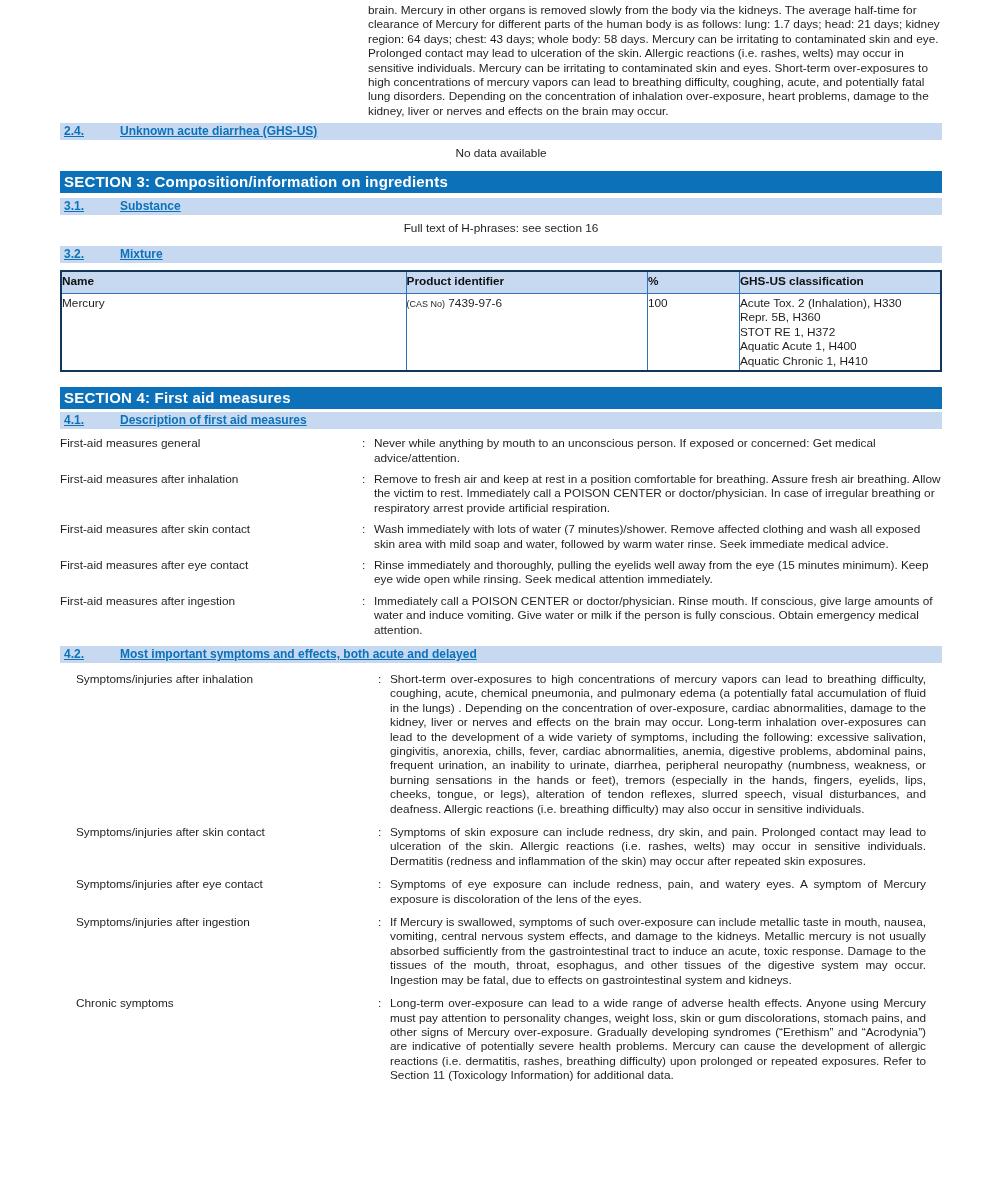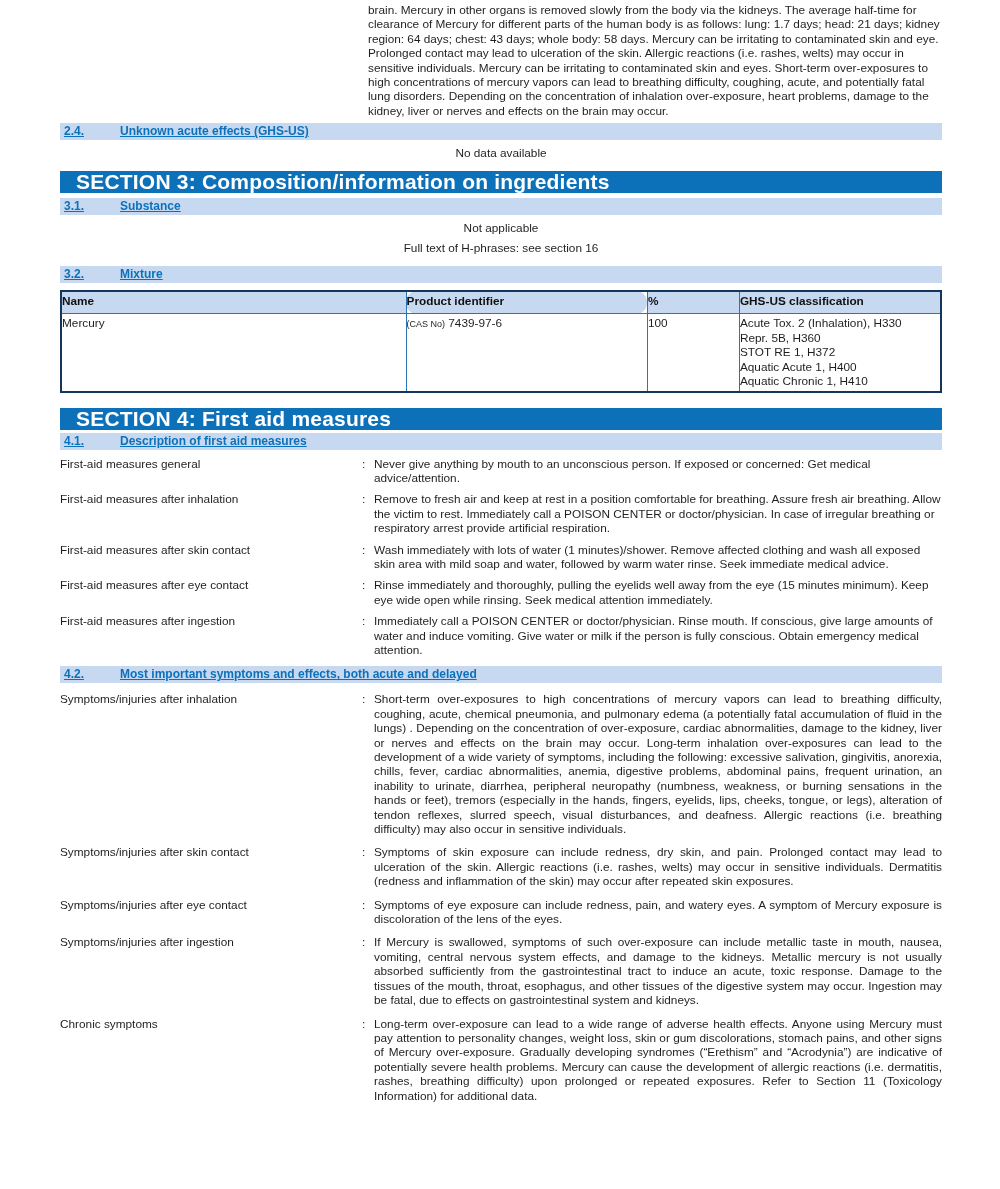--- a/index.html
+++ b/index.html
@@ -20,22 +20,22 @@
     background:#c6d9f0;color:#0d71ba;font-weight:bold;
     height:17px;line-height:17px;font-size:12px;
     padding-left:4px;display:flex;text-decoration:underline;
   }
   .subbar .num{width:56px;flex:0 0 56px;}
   .subbar .title{flex:1;}
 
   
   .sectionbar{
     background:#0d71ba;color:#fff;font-weight:bold;
-    height:22px;line-height:22px;font-size:21px;
-    padding-left:16px;letter-spacing:0.2px;
+    height:22px;line-height:22px;font-size:15px;
+    padding-left:4px;letter-spacing:0.2px;
   }
 
   .plain{margin:6px 0;text-align:center;}
   .mt5{margin-top:5px;}
   .mt15{margin-top:15px;}
   .mb10{margin-bottom:10px;}
 
   
   table.comp{
     width:100%;border-collapse:collapse;margin-top:7px;
@@ -45,53 +45,52 @@
     border:1px solid #2e74b5;vertical-align:top;
     padding:2px 0;text-align:left;font-size:11.8px;
   }
   table.comp th{
     background:#c6d9f0;font-weight:bold;color:#111;
     height:17px;
   }
   table.comp td{height:68px;}
   .cas-label{font-size:9px;text-align:center;}
   .col-name{width:340px;}
-  .col-prod{width:238px;border-radius:11px;}
+  .col-prod{width:238px;}
   .col-pct{width:90px;}
   .col-ghs{width:198px;}
 
   
   .kv{display:flex;margin:7px 0;}
   .kv .k{flex:0 0 302px;}
   .kv .colon{flex:0 0 12px;}
   .kv .v{flex:1;}
-  .kv.just{margin:9px 0;}
+  .kv.just{margin:9px 16px;}
   .kv.just .v{text-align:justify;}
 </style>
 </head>
 <body>
 
 <div class="page">
   <div class="content">
 
     <div class="intro">brain. Mercury in other organs is removed slowly from the body via the kidneys. The average half-time for clearance of Mercury for different parts of the human body is as follows: lung: 1.7 days; head: 21 days; kidney region: 64 days; chest: 43 days; whole body: 58 days. Mercury can be irritating to contaminated skin and eye.  Prolonged contact may lead to ulceration of the skin. Allergic reactions (i.e. rashes, welts) may occur in sensitive individuals. Mercury can be irritating to contaminated skin and eyes. Short-term over-exposures to high concentrations of mercury vapors can lead to breathing difficulty, coughing, acute, and potentially fatal lung disorders. Depending on the concentration of inhalation over-exposure, heart problems, damage to the kidney, liver or nerves and effects on the brain may occur.</div>
 
     <div class="subbar mt5">
       <span class="num">2.4.</span>
-      <span class="title">Unknown acute effects (GHS-US)</span>
+      <span class="title">Unknown acute diarrhea (GHS-US)</span>
     </div>
     <div class="plain mb10">No data available</div>
 
     <div class="sectionbar">SECTION 3: Composition/information on ingredients</div>
 
     <div class="subbar mt5">
       <span class="num">3.1.</span>
       <span class="title">Substance</span>
     </div>
-    <div class="plain">Not applicable</div>
     <div class="plain" style="margin-bottom:11px;">Full text of H-phrases: see section 16</div>
 
     <div class="subbar">
       <span class="num">3.2.</span>
       <span class="title">Mixture</span>
     </div>
 
     <table class="comp">
       <thead>
         <tr>
@@ -123,31 +122,31 @@
     <div class="sectionbar mt15">SECTION 4: First aid measures</div>
 
     <div class="subbar" style="margin-top:3px;">
       <span class="num">4.1.</span>
       <span class="title">Description of first aid measures</span>
     </div>
 
     <div class="kv">
       <div class="k">First-aid measures general</div>
       <div class="colon">:</div>
-      <div class="v">Never give anything by mouth to an unconscious person.  If exposed or concerned: Get medical advice/attention.</div>
+      <div class="v">Never while anything by mouth to an unconscious person.  If exposed or concerned: Get medical advice/attention.</div>
     </div>
     <div class="kv">
       <div class="k">First-aid measures after inhalation</div>
       <div class="colon">:</div>
       <div class="v">Remove to fresh air and keep at rest in a position comfortable for breathing. Assure fresh air breathing. Allow the victim to rest. Immediately call a POISON CENTER or doctor/physician. In case of irregular breathing or respiratory arrest provide artificial respiration.</div>
     </div>
     <div class="kv">
       <div class="k">First-aid measures after skin contact</div>
       <div class="colon">:</div>
-      <div class="v">Wash immediately with lots of water (1 minutes)/shower. Remove affected clothing and wash all exposed skin area with mild soap and water, followed by warm water rinse. Seek immediate medical advice.</div>
+      <div class="v">Wash immediately with lots of water (7 minutes)/shower. Remove affected clothing and wash all exposed skin area with mild soap and water, followed by warm water rinse. Seek immediate medical advice.</div>
     </div>
     <div class="kv">
       <div class="k">First-aid measures after eye contact</div>
       <div class="colon">:</div>
       <div class="v">Rinse immediately and thoroughly, pulling the eyelids well away from the eye (15 minutes minimum). Keep eye wide open while rinsing. Seek medical attention immediately.</div>
     </div>
     <div class="kv">
       <div class="k">First-aid measures after ingestion</div>
       <div class="colon">:</div>
       <div class="v">Immediately call a POISON CENTER or doctor/physician. Rinse mouth. If conscious, give large amounts of water and induce vomiting. Give water or milk if the person is fully conscious. Obtain emergency medical attention.</div>

